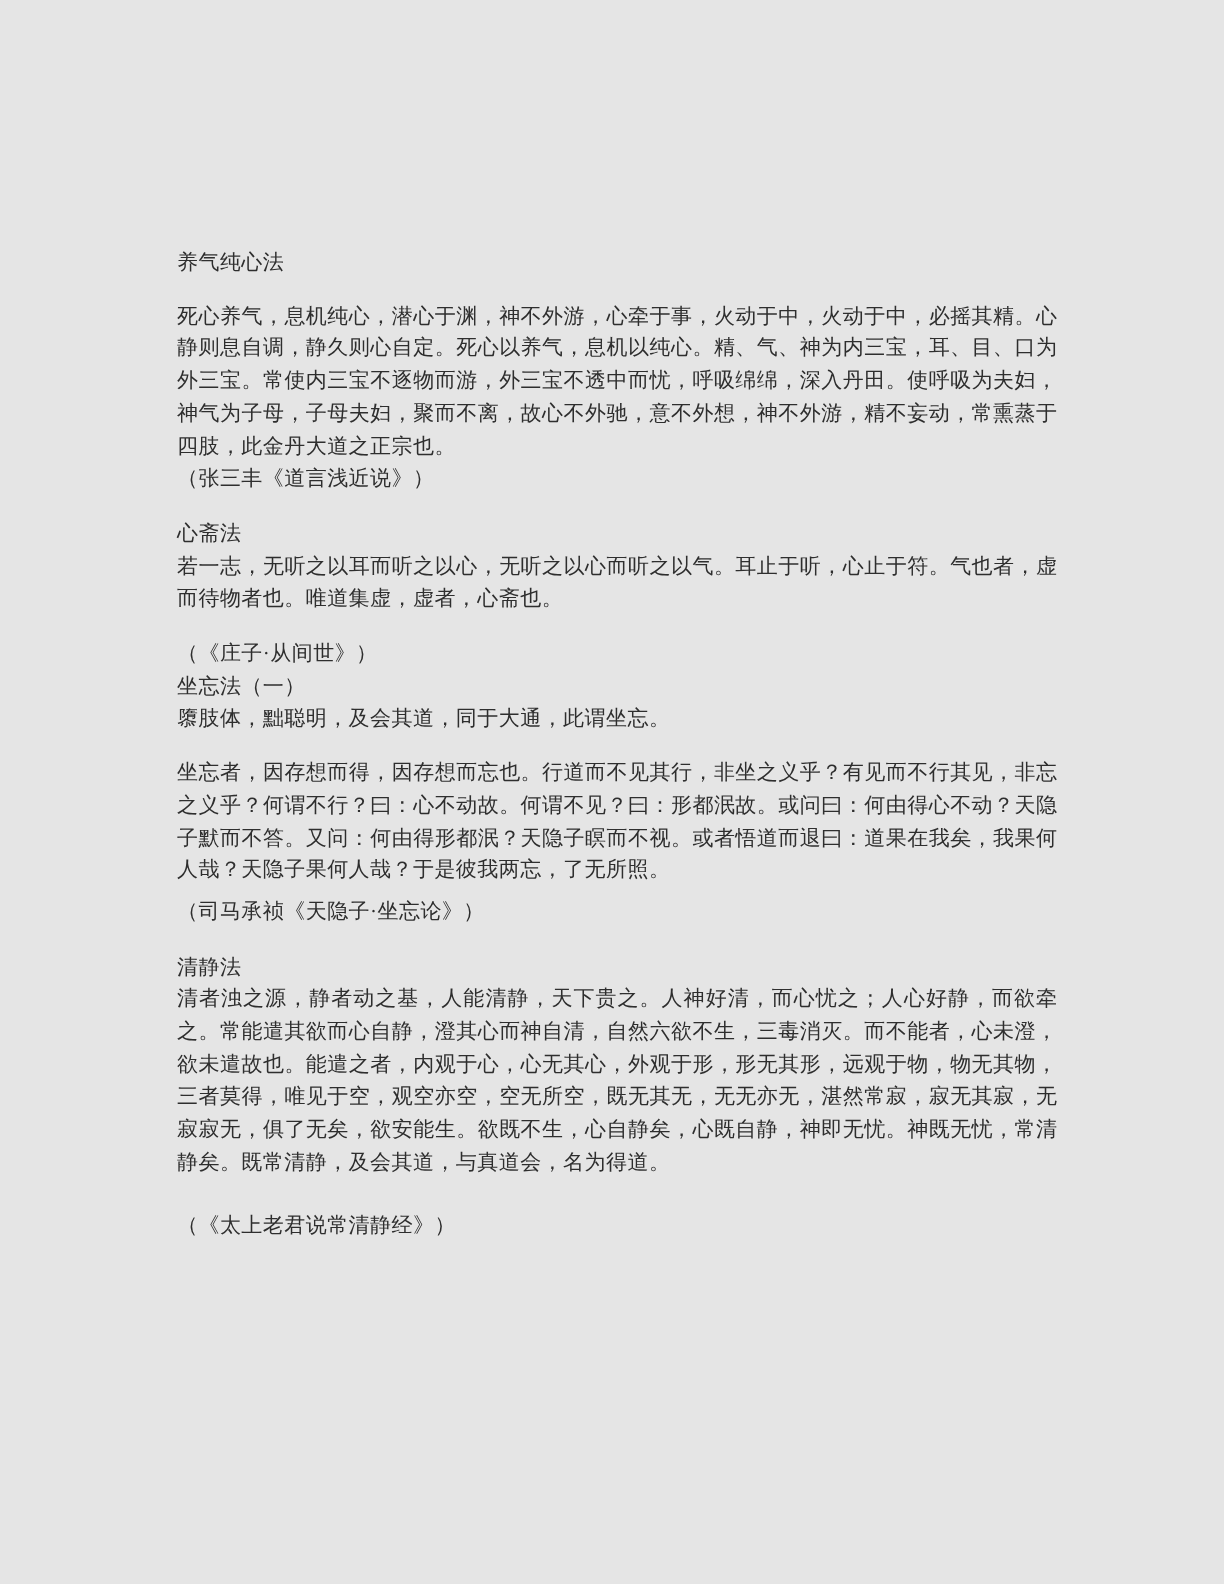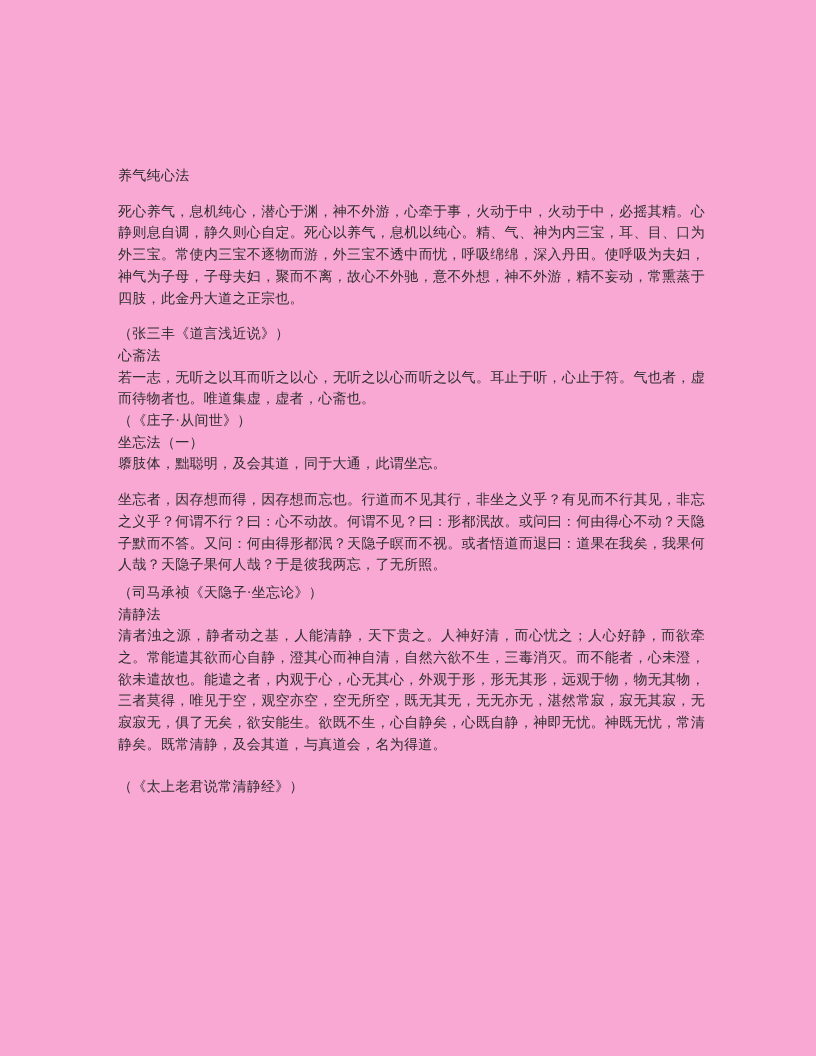--- a/index.html
+++ b/index.html
@@ -4,21 +4,21 @@
 <style>
   html, body {
     margin: 0;
     padding: 0;
     background: #ffffff;
   }
   .page {
     position: relative;
     width: 816px;
     height: 1056px;
-    background: #f9a8d4;
+    background: #e5e5e5;
     box-sizing: border-box;
     padding: 165px 111px 0 118px;
     color: #2e2e2e;
     font-family: "Liberation Serif", "DejaVu Serif", serif;
     font-size: 14px;
     line-height: 21.7px;
     overflow: hidden;
   }
   .block {
     margin: 0;
@@ -32,22 +32,22 @@
     text-align: justify;
     letter-spacing: 0.3px;
   }
   .section-source {
     text-align: left;
     letter-spacing: 0.3px;
   }
   
   .mt-0  { margin-top: 0; }
   .mt-13 { margin-top: 14px; }
-  .mt-4  { margin-top: 14px; }
-  .mt-15 { }
+  .mt-4  { margin-top: 0; }
+  .mt-15 { margin-top: 15px; }
   .mt-14 { }
   .mt-6  { margin-top: 6px; }
   .mt-16 { }
   .mt-9  { margin-top: 20px; }
 </style>
 </head>
 <body>
 
 <div class="page">
 

